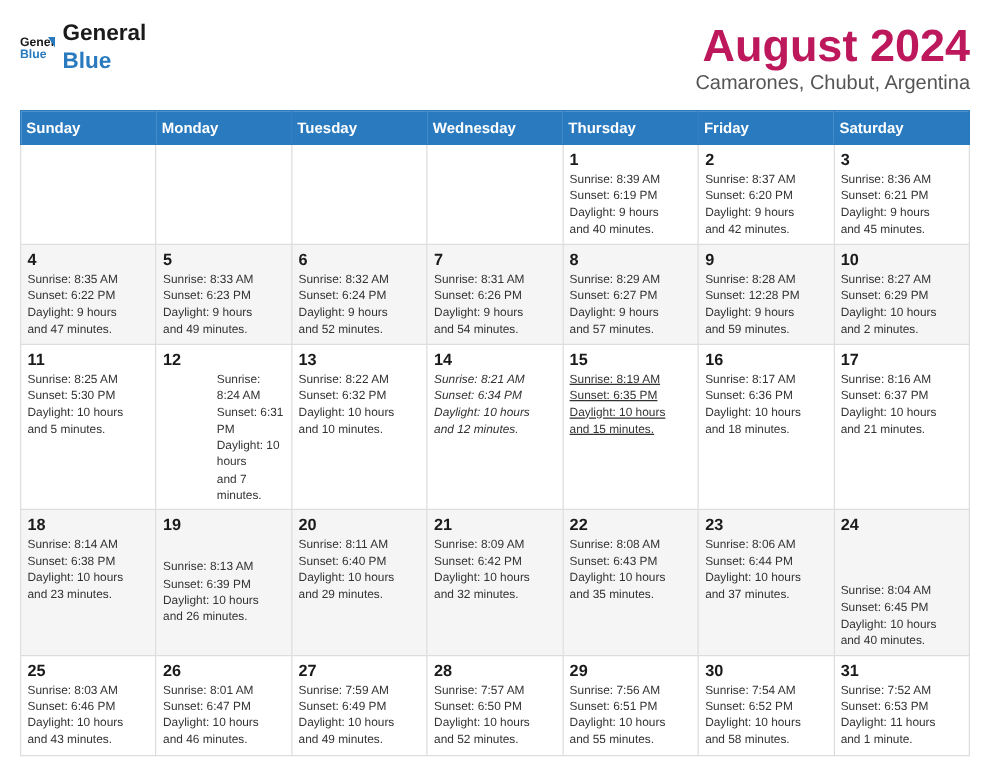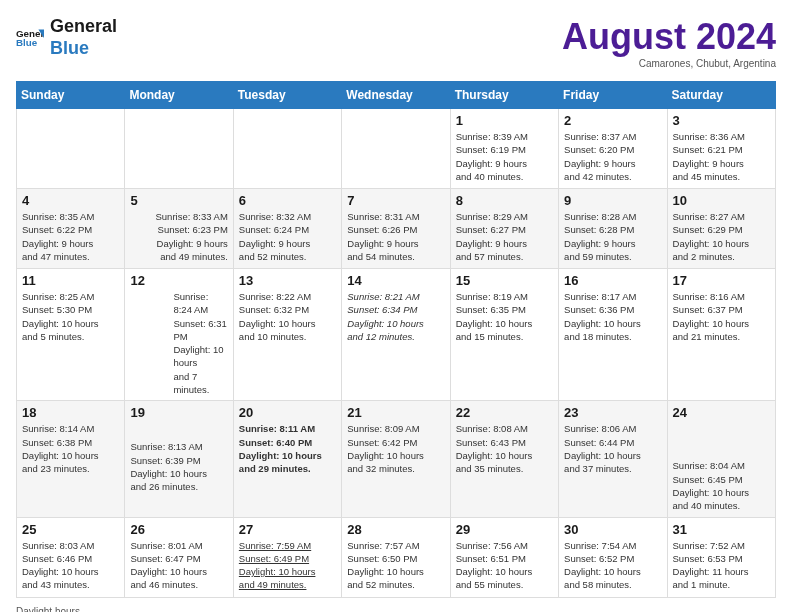--- a/index.html
+++ b/index.html
@@ -24,24 +24,24 @@
     .logo-icon {
       width: 28px;
       height: 28px;
     }
     .title-area {
       text-align: right;
     }
     .month-title {
       font-size: 36px;
       font-weight: bold;
-      color: #4c1d95;
+      color: #be185d;
     }
     .subtitle {
-      font-size: 10px;
+      font-size: 16px;
       color: #555;
     }
     table {
       width: 100%;
       border-collapse: collapse;
       table-layout: fixed;
     }
     thead tr th {
       background: #2a7abf;
       color: #fff;
@@ -143,21 +143,21 @@
       <tr>
         <td>
           <span class="day-number">4</span>
           <div class="day-info" style="white-space: pre-line;">Sunrise: 8:35 AM
 Sunset: 6:22 PM
 Daylight: 9 hours
 and 47 minutes.</div>
         </td>
         <td>
           <span class="day-number">5</span>
-          <div class="day-info" style="white-space: pre-line; text-align: right;">Sunrise: 8:33 AM
+          <div class="day-info" style="white-space: pre-line;">Sunrise: 8:33 AM
 Sunset: 6:23 PM
 Daylight: 9 hours
 and 49 minutes.</div>
         </td>
         <td>
           <span class="day-number">6</span>
           <div class="day-info" style="white-space: pre-line;">Sunrise: 8:32 AM
 Sunset: 6:24 PM
 Daylight: 9 hours
 and 52 minutes.</div>
@@ -172,21 +172,21 @@
         <td>
           <span class="day-number">8</span>
           <div class="day-info" style="white-space: pre-line;">Sunrise: 8:29 AM
 Sunset: 6:27 PM
 Daylight: 9 hours
 and 57 minutes.</div>
         </td>
         <td>
           <span class="day-number">9</span>
           <div class="day-info" style="white-space: pre-line;">Sunrise: 8:28 AM
-Sunset: 6:28 PM
+Sunset: 12:28 PM
 Daylight: 9 hours
 and 59 minutes.</div>
         </td>
         <td>
           <span class="day-number">10</span>
           <div class="day-info" style="white-space: pre-line;">Sunrise: 8:27 AM
 Sunset: 6:29 PM
 Daylight: 10 hours
 and 2 minutes.</div>
         </td>
@@ -215,21 +215,21 @@
         </td>
         <td>
           <span class="day-number">14</span>
           <div class="day-info" style="white-space: pre-line; font-style: italic;">Sunrise: 8:21 AM
 Sunset: 6:34 PM
 Daylight: 10 hours
 and 12 minutes.</div>
         </td>
         <td>
           <span class="day-number">15</span>
-          <div class="day-info" style="white-space: pre-line;">Sunrise: 8:19 AM
+          <div class="day-info" style="white-space: pre-line; text-decoration: underline;">Sunrise: 8:19 AM
 Sunset: 6:35 PM
 Daylight: 10 hours
 and 15 minutes.</div>
         </td>
         <td>
           <span class="day-number">16</span>
           <div class="day-info" style="white-space: pre-line;">Sunrise: 8:17 AM
 Sunset: 6:36 PM
 Daylight: 10 hours
 and 18 minutes.</div>
@@ -252,21 +252,21 @@
         </td>
         <td>
           <span class="day-number">19</span>
           <div class="day-info" style="white-space: pre-line; margin-top: 20px;">Sunrise: 8:13 AM
 Sunset: 6:39 PM
 Daylight: 10 hours
 and 26 minutes.</div>
         </td>
         <td>
           <span class="day-number">20</span>
-          <div class="day-info" style="white-space: pre-line; font-weight: bold;">Sunrise: 8:11 AM
+          <div class="day-info" style="white-space: pre-line;">Sunrise: 8:11 AM
 Sunset: 6:40 PM
 Daylight: 10 hours
 and 29 minutes.</div>
         </td>
         <td>
           <span class="day-number">21</span>
           <div class="day-info" style="white-space: pre-line;">Sunrise: 8:09 AM
 Sunset: 6:42 PM
 Daylight: 10 hours
 and 32 minutes.</div>
@@ -303,21 +303,21 @@
         </td>
         <td>
           <span class="day-number">26</span>
           <div class="day-info" style="white-space: pre-line;">Sunrise: 8:01 AM
 Sunset: 6:47 PM
 Daylight: 10 hours
 and 46 minutes.</div>
         </td>
         <td>
           <span class="day-number">27</span>
-          <div class="day-info" style="white-space: pre-line; text-decoration: underline;">Sunrise: 7:59 AM
+          <div class="day-info" style="white-space: pre-line;">Sunrise: 7:59 AM
 Sunset: 6:49 PM
 Daylight: 10 hours
 and 49 minutes.</div>
         </td>
         <td>
           <span class="day-number">28</span>
           <div class="day-info" style="white-space: pre-line;">Sunrise: 7:57 AM
 Sunset: 6:50 PM
 Daylight: 10 hours
 and 52 minutes.</div>

